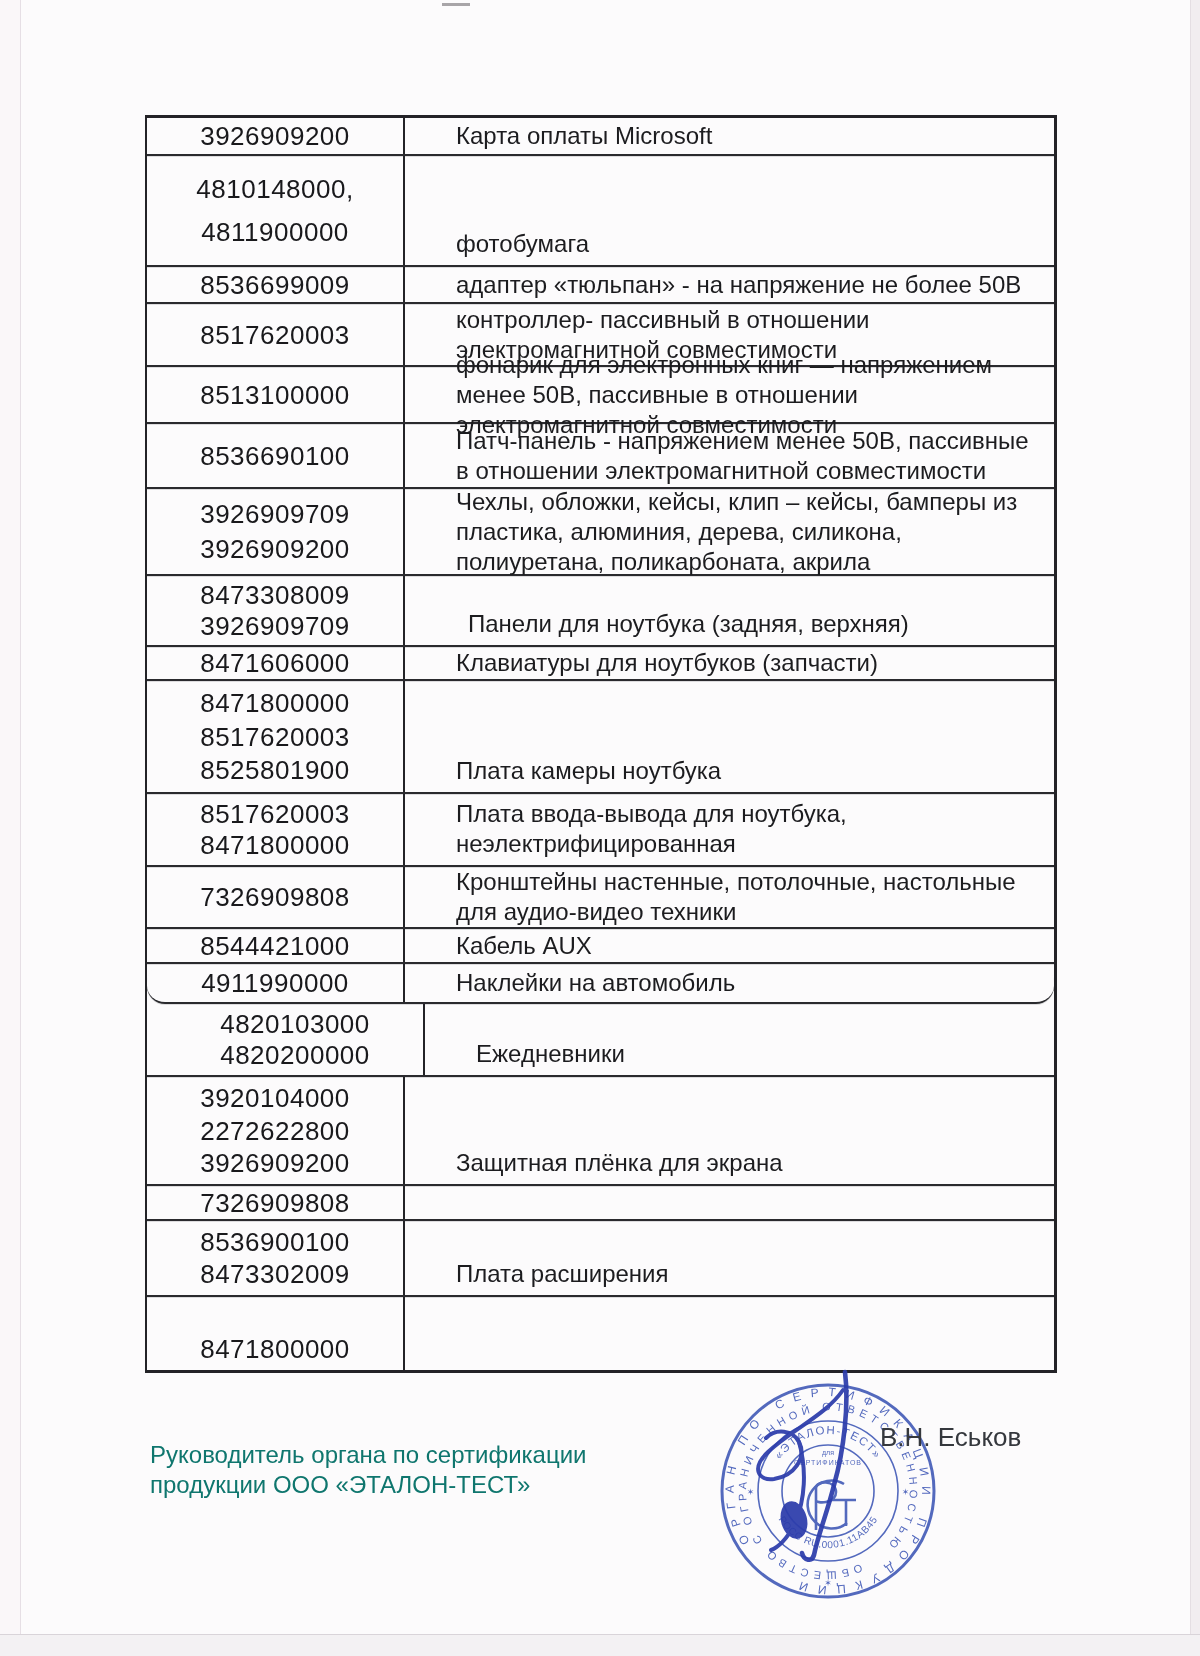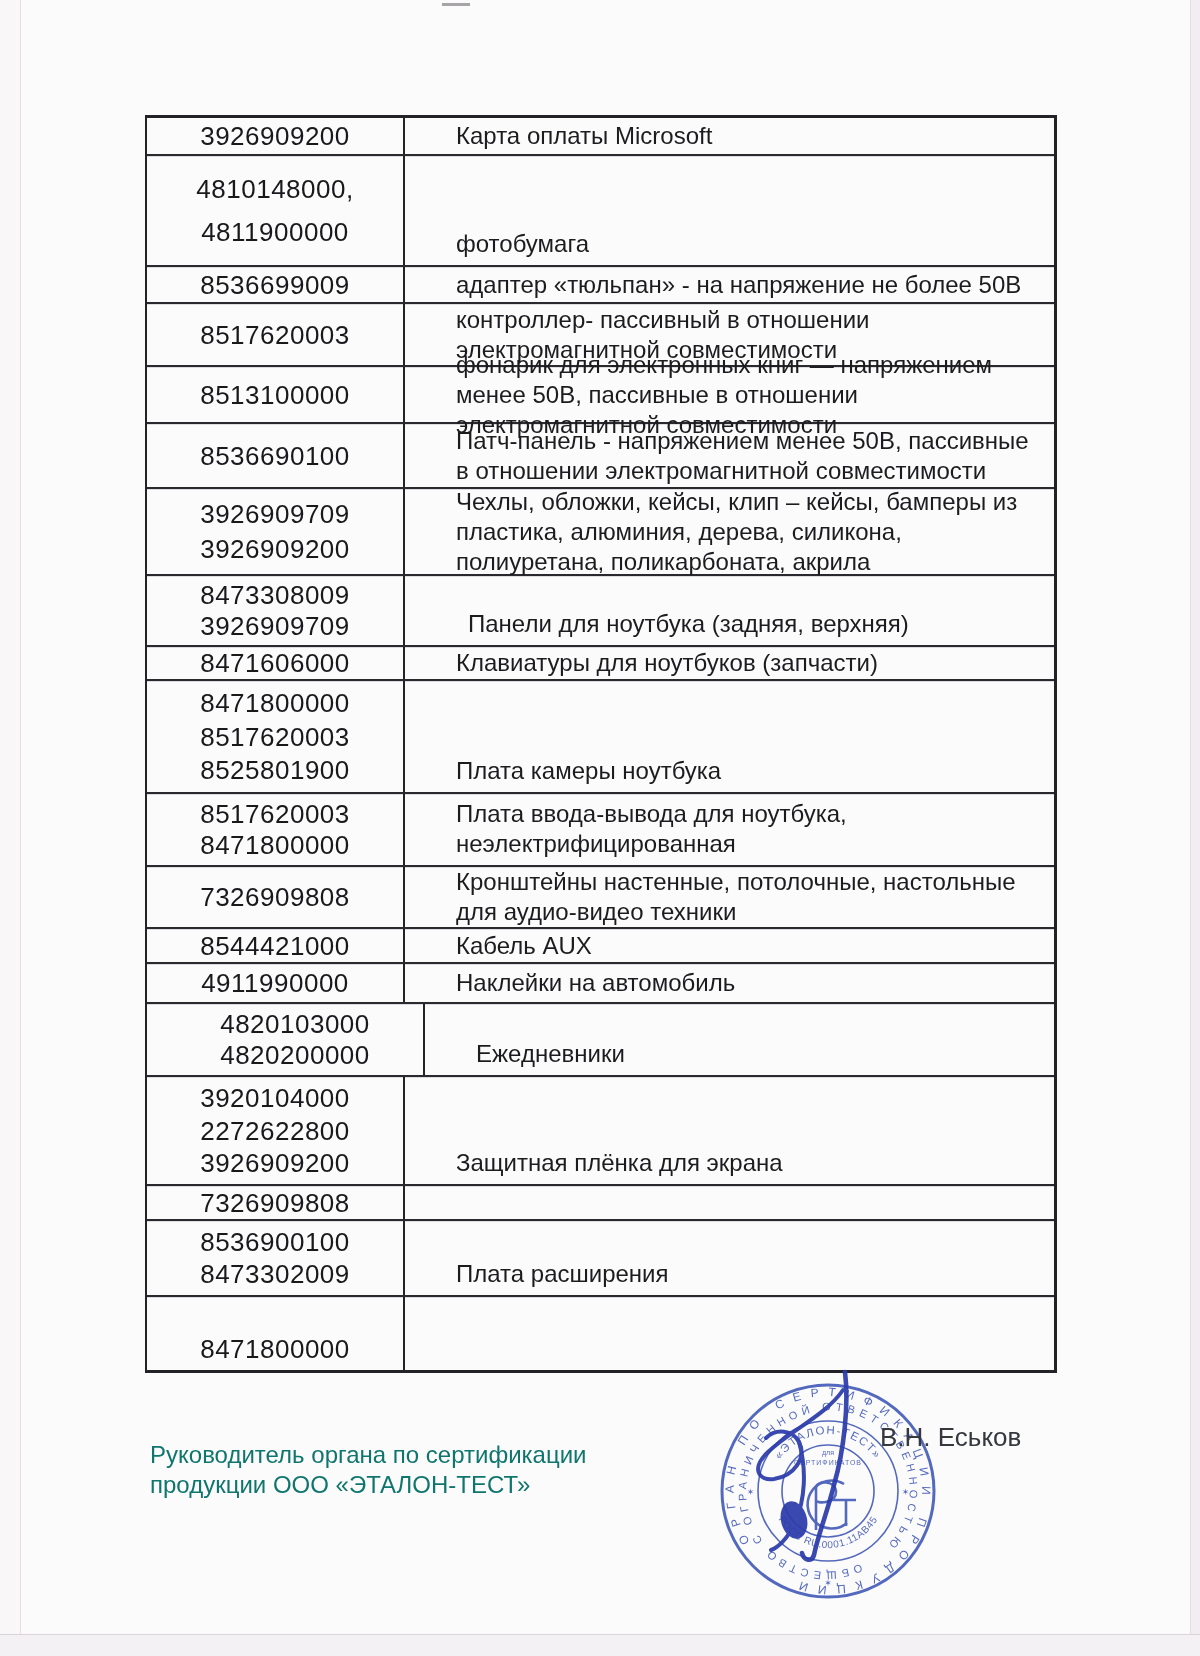--- a/index.html
+++ b/index.html
@@ -158,21 +158,21 @@
       </div>
     </div>
     <div class="t-row" style="min-height: 35px; height: 35px;">
       <div class="cell-codes">
         <div class="code-line">8544421000</div>
       </div>
       <div class="cell-desc">
         <div class="desc-text">Кабель AUX</div>
       </div>
     </div>
-    <div class="t-row" style="min-height: 40px; height: 40px;">
+    <div class="t-row" style="min-height: 40px; height: 40px; border-radius: 18px;">
       <div class="cell-codes">
         <div class="code-line">4911990000</div>
       </div>
       <div class="cell-desc">
         <div class="desc-text">Наклейки на автомобиль</div>
       </div>
     </div>
     <div class="t-row" style="min-height: 73px; height: 73px; padding-left: 20px;">
       <div class="cell-codes">
         <div class="code-line">4820103000</div>

